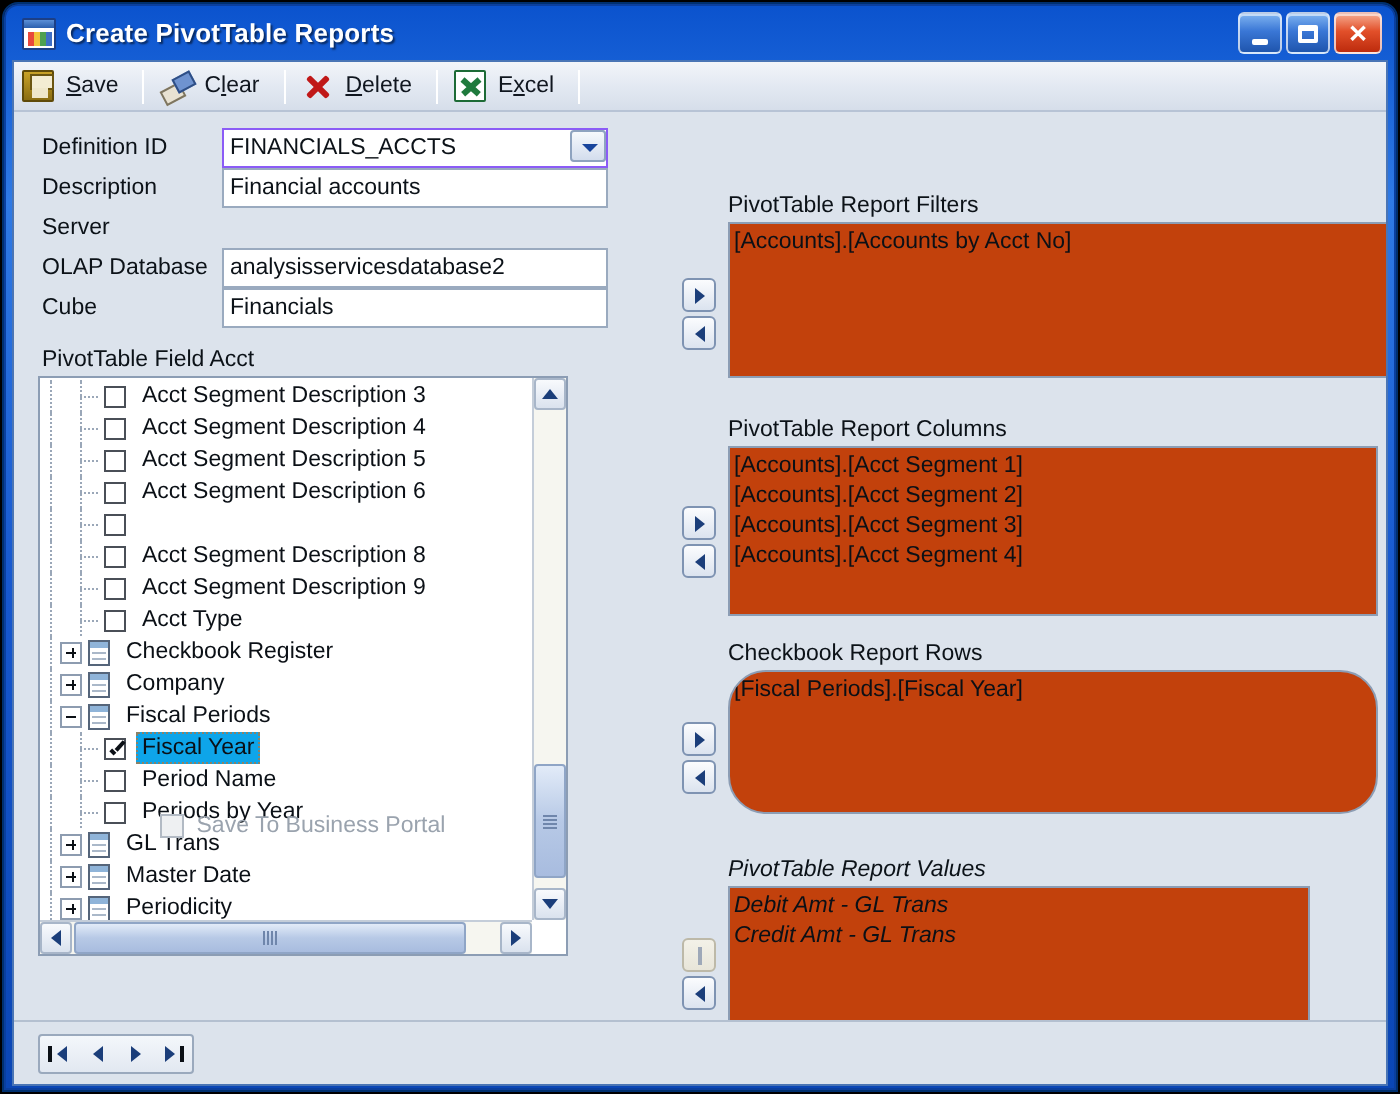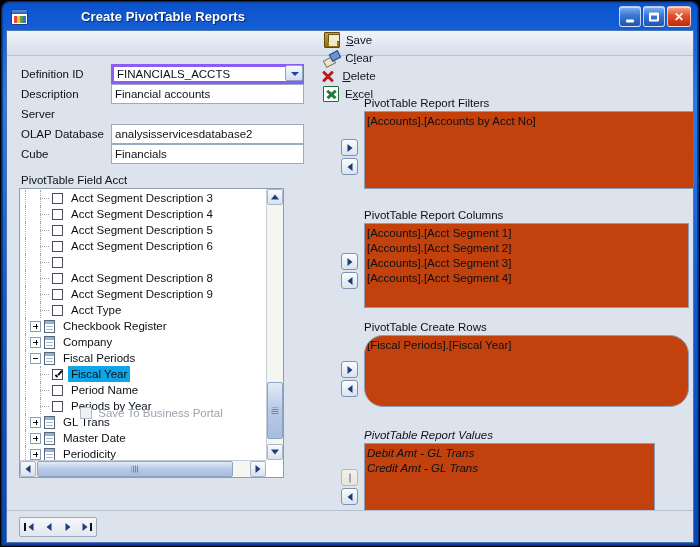--- a/index.html
+++ b/index.html
@@ -24,21 +24,20 @@
   }
 
   
   #titlebar {
     position: relative;
     height: 27px;
     display: flex;
     align-items: center;
     padding-left: 5px;
     border-radius: 5px 5px 0 0;
-    gap: 48px;
   }
   #win-icon {
     width: 17px; height: 16px;
     border: 1px solid #1c3f86;
     background: #ffffff;
     position: relative;
     flex: 0 0 auto;
     margin-right: 5px;
     border-radius: 1px;
     overflow: hidden;
@@ -111,21 +110,20 @@
 
   
   #toolbar {
     height: 25px;
     background: linear-gradient(to bottom,#f2f5f9 0%,#e3e9f2 50%,#d6deea 100%);
     border-bottom: 1px solid #b7c3d5;
     display: flex;
     align-items: center;
     padding-left: 0;
     gap: 0;
-    flex-direction: column;
   }
   .tb-item {
     display: flex;
     align-items: center;
     height: 21px;
     padding: 0 7px 0 3px;
     gap: 6px;
     cursor: default;
     border: 1px solid transparent;
     border-radius: 2px;
@@ -203,21 +201,21 @@
     border: 1px solid #9aaabf;
     display: flex;
     align-items: center;
     padding-left: 3px;
     font-size: 11.5px;
     color: #0c1218;
     position: relative;
     white-space: nowrap;
     overflow: hidden;
   }
-  .field-row.first .field-box { border: 3px solid #8b5cf6; }
+  .field-row.first .field-box { border: 1px solid #8b5cf6; }
   .lookup-btn {
     position: absolute; right: 1px; top: 1px;
     width: 17px; height: 16px;
     background: linear-gradient(to bottom,#f4f7fb,#dbe3ef);
     border: 1px solid #8ea3bf;
     border-radius: 2px;
   }
   .lookup-btn::before {
     content:""; position:absolute; left:4px; top:3px;
     width:8px; height:8px; border:2px solid #5d7fae; border-radius:50%;
@@ -704,21 +702,21 @@
         <div class="mbtn">
           <span class="arr right"></span>
         </div>
         <div class="mbtn">
           <span class="arr left"></span>
         </div>
       </div>
     </div>
 
     <div class="panel" style="left:357px;top:290px;width:325px;">
-      <div class="panel-label">PivotTable Create Rows</div>
+      <div class="panel-label">Checkbook Report Rows</div>
       <div class="listbox" style="height:72px;border-radius:19px;">
         <div class="li">[Fiscal Periods].[Fiscal Year]</div>
       </div>
       <div class="mover" style="top:40px;">
         <div class="mbtn">
           <span class="arr right"></span>
         </div>
         <div class="mbtn">
           <span class="arr left"></span>
         </div>

